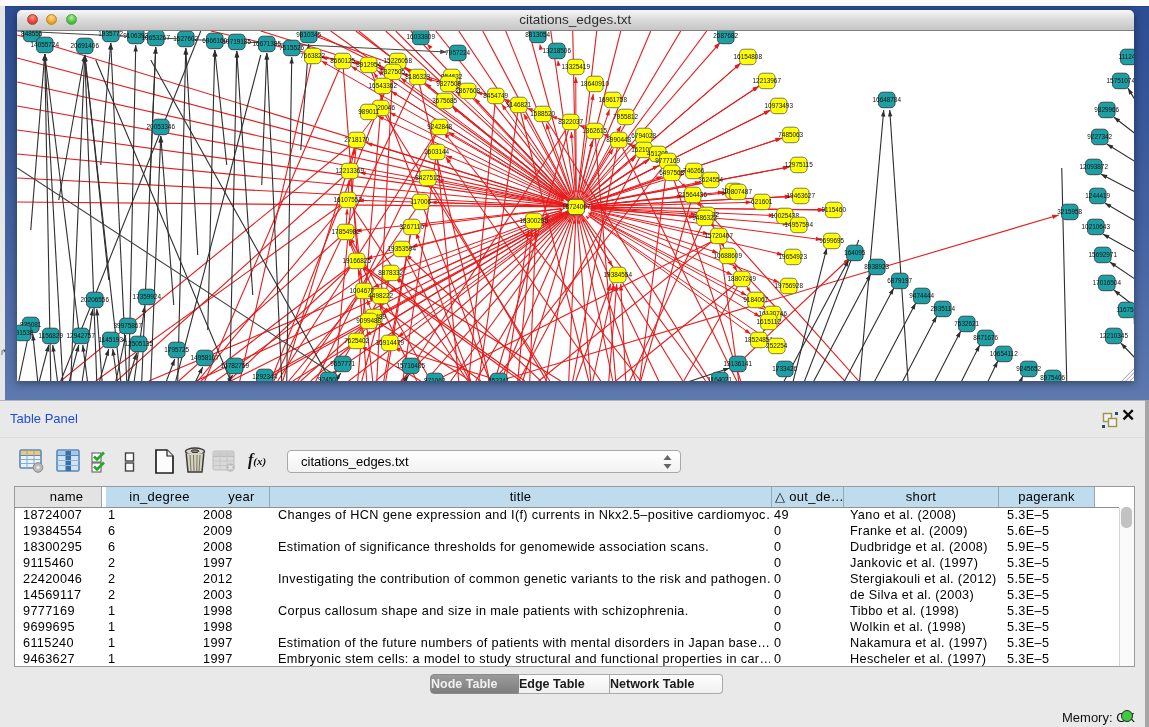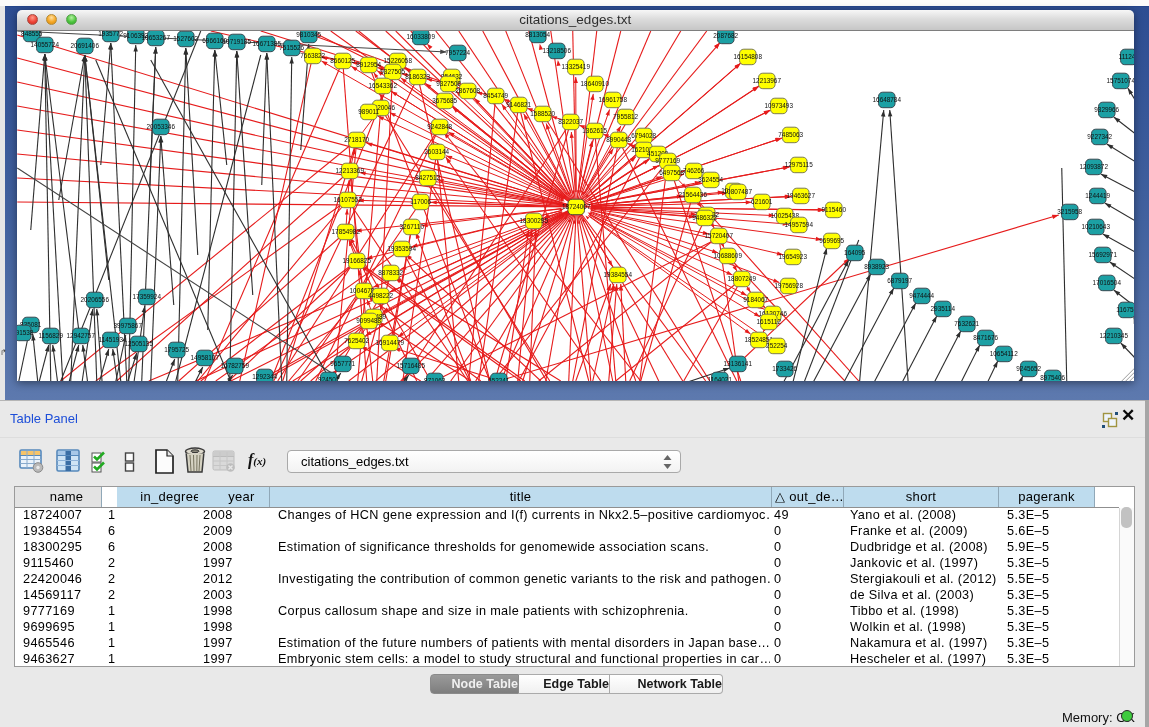--- a/index.html
+++ b/index.html
@@ -1,21 +1,21 @@
 <!DOCTYPE html>
 <html><head><meta charset="utf-8"><style>
 *{margin:0;padding:0;box-sizing:border-box}
 html,body{width:1149px;height:727px;font-family:"Liberation Sans",sans-serif;overflow:hidden}
 body{position:relative;background:#ececec}
 .abs{position:absolute}
 .ic{position:absolute}
 .row{position:absolute;left:0;width:1119px;height:16px;font-size:12.7px;letter-spacing:0.35px;color:#000;white-space:nowrap;overflow:hidden}
 .row span{position:absolute;top:1px}
 .hcell{position:absolute;top:487px;height:20px;background:#bedcee;border-right:1px solid #90a8b8;font-size:13px;letter-spacing:0.3px;text-align:center;line-height:20px;color:#000;white-space:nowrap;overflow:hidden}
-.seg{position:absolute;top:674px;height:20px;font-size:12.5px;font-weight:bold;text-align:right;line-height:19px}
+.seg{position:absolute;top:674px;height:20px;font-size:12.5px;font-weight:bold;text-align:left;line-height:19px}
 </style></head><body>
 
 <div class="abs" style="left:0;top:0;width:1149px;height:6px;background:#fbfbfb"></div>
 
 <div class="abs" style="left:0;top:6px;width:1149px;height:394px;background:linear-gradient(#2d4d92,#42629f 55%,#5d79ae);border-top:1.5px solid #24458c"></div>
 
 <div class="abs" style="left:0;top:6px;width:5px;height:394px;background:#e6e6e6"></div>
 <div class="abs" style="left:0;top:348px;width:5px;height:10px;color:#444;font-size:8px">↱</div>
 
 <div class="abs" style="left:16.5px;top:9.5px;width:1117.5px;height:371.5px;border-radius:5px 5px 0 0;box-shadow:0 2px 8px rgba(0,0,0,0.45)">
@@ -1235,21 +1235,21 @@
 
 <div class="abs" style="left:287px;top:450px;width:394px;height:23px;background:linear-gradient(#ffffff,#f2f2f2);border:1px solid #a9a9a9;border-radius:4px;font-size:13px;color:#000;line-height:21px;padding-left:13px">citations_edges.txt
   <svg class="abs" style="right:8px;top:4px" width="9" height="14" viewBox="0 0 9 14">
       <path d="M4.5 0 L8.5 5 L0.5 5 Z" fill="#666"></path>
       <path d="M4.5 14 L8.5 9 L0.5 9 Z" fill="#666"></path>
     </svg>
 </div>
 
 <div class="abs" style="left:14px;top:486px;width:1121px;height:181px;background:#fff;border:1px solid #9a9a9a"></div>
 <div class="hcell" style="left:15px;width:87px;background:#e3e3e3;text-indent:17px">name</div>
-<div class="hcell" style="left:117px;width:96px;text-indent:12px">in_degree</div>
+<div class="hcell" style="left:106px;width:96px;text-indent:12px">in_degree</div>
 <div class="hcell" style="left:198px;width:72px;text-indent:16px">year</div>
 <div class="hcell" style="left:270px;width:502px">title</div>
 <div class="hcell" style="left:772px;width:72px;text-align:left;padding-left:3px">△ out_de…</div>
 <div class="hcell" style="left:844px;width:155px">short</div>
 <div class="hcell" style="left:999px;width:96px">pagerank</div>
 <div class="abs" style="left:15px;top:506.5px;width:1104px;height:1px;background:#8f8f8f"></div>
 <div class="row" style="top:507px">
     <span style="left:23px">18724007</span>
     <span style="left:108px">1</span>
     <span style="left:203px">2008</span>
@@ -1311,21 +1311,21 @@
   </div>
 <div class="row" style="top:619px">
     <span style="left:23px">9699695</span>
     <span style="left:108px">1</span>
     <span style="left:203px">1998</span>
     <span style="left:774px">0</span>
     <span style="left:850px">Wolkin et al. (1998)</span>
     <span style="left:1007px">5.3E–5</span>
   </div>
 <div class="row" style="top:635px">
-    <span style="left:23px">9465546</span>
+    <span style="left:23px">6115240</span>
     <span style="left:108px">1</span>
     <span style="left:203px">1997</span>
     <span style="left:278px;width:492px;overflow:hidden">Estimation of the future numbers of patients with mental disorders in Japan base…</span>
     <span style="left:774px">0</span>
     <span style="left:850px">Nakamura et al. (1997)</span>
     <span style="left:1007px">5.3E–5</span>
   </div>
 <div class="row" style="top:651px">
     <span style="left:23px">9463627</span>
     <span style="left:108px">1</span>

